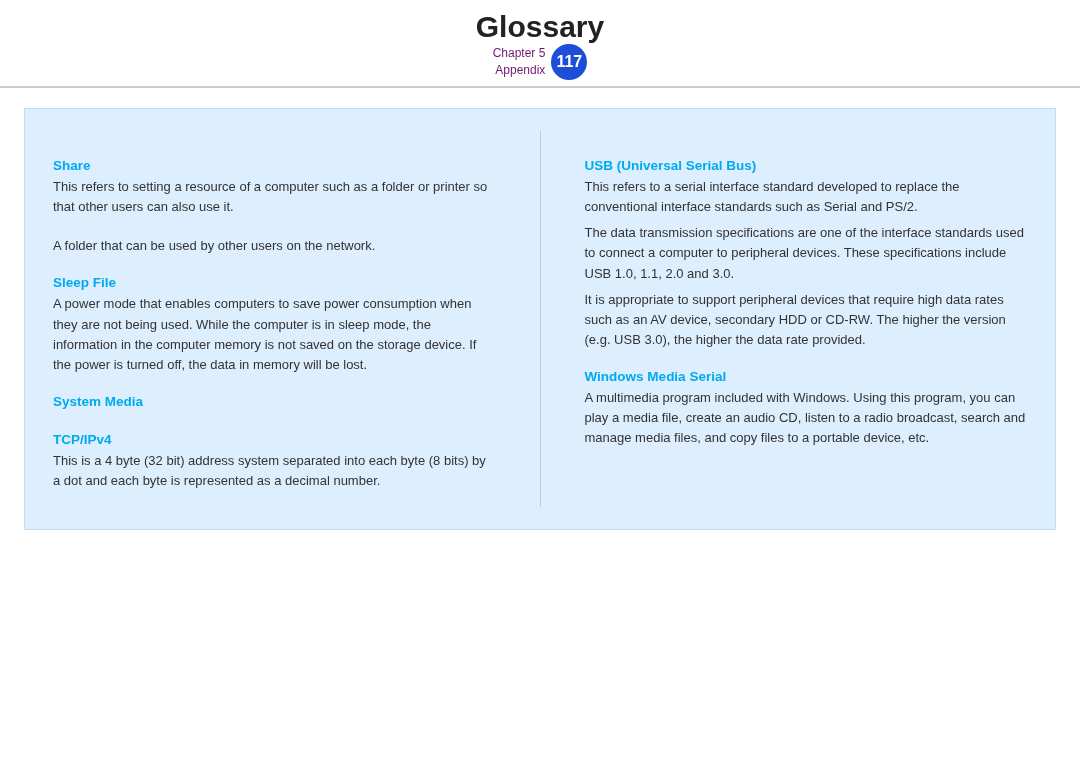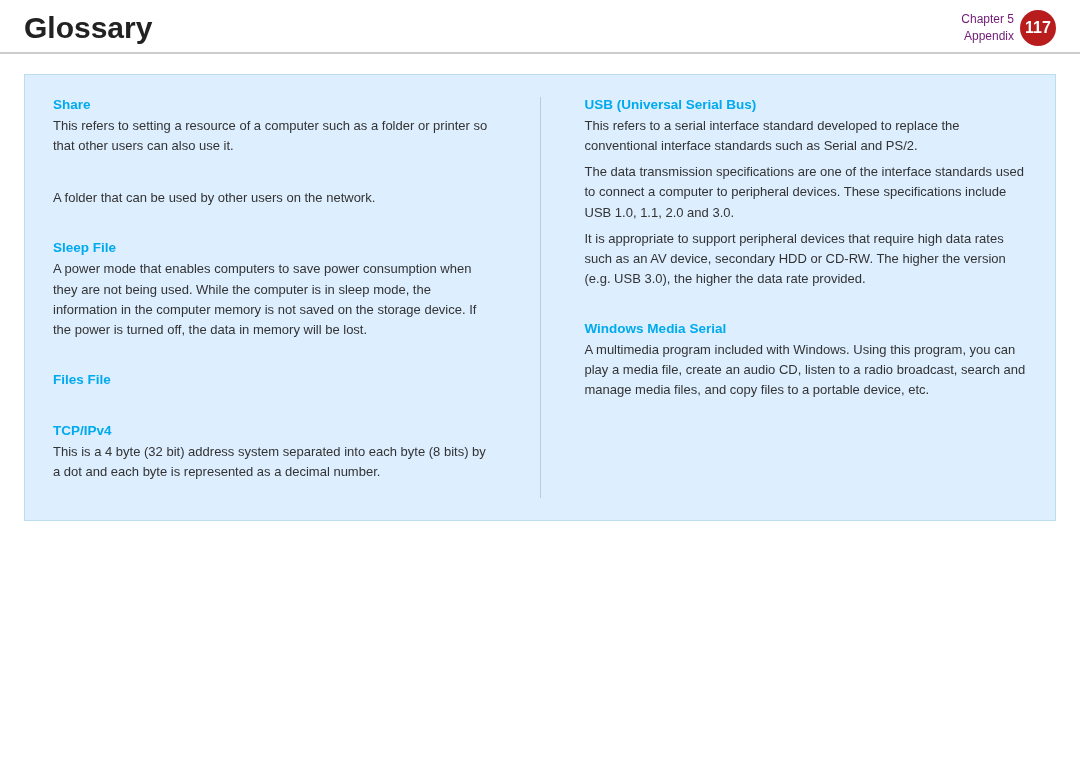--- a/index.html
+++ b/index.html
@@ -17,20 +17,21 @@
       color: #333333;
       overflow: hidden;
     }
 
     .header {
       display: flex;
       align-items: center;
       justify-content: space-between;
       padding: 10px 24px 6px 24px;
       border-bottom: 2px solid #cccccc;
+      flex-direction: column;
     }
 
     .header-title {
       font-size: 30px;
       font-weight: bold;
       color: #222222;
     }
 
     .header-right {
       display: flex;
@@ -39,21 +40,21 @@
     }
 
     .chapter-label {
       font-size: 12px;
       color: #701a75;
       text-align: right;
       line-height: 1.4;
     }
 
     .page-badge {
-      background: #b91c1c;
+      background: #1d4ed8;
       color: #ffffff;
       font-size: 16px;
       font-weight: bold;
       border-radius: 50%;
       width: 36px;
       height: 36px;
       display: flex;
       align-items: center;
       justify-content: center;
     }
@@ -64,21 +65,22 @@
       border: 1px solid #bbddee;
       padding: 22px 28px;
       display: flex;
       gap: 40px;
     }
 
     .column {
       flex: 1;
       display: flex;
       flex-direction: column;
-      gap: 16px;
+      gap: 3px;
+      margin-top: 27px;
     }
 
     .entry {
       margin-bottom: 16px;
     }
 
     .entry-title {
       font-size: 13.5px;
       font-weight: bold;
       color: #00aaee;
@@ -123,21 +125,21 @@
     <div class="entry">
       <div class="entry-body">A folder that can be used by other users on the network.</div>
     </div>
 
     <div class="entry">
       <div class="entry-title">Sleep File</div>
       <div class="entry-body">A power mode that enables computers to save power consumption when they are not being used. While the computer is in sleep mode, the information in the computer memory is not saved on the storage device. If the power is turned off, the data in memory will be lost.</div>
     </div>
 
     <div class="entry">
-      <div class="entry-title">Files File</div>
+      <div class="entry-title">System Media</div>
     </div>
 
     <div class="entry">
       <div class="entry-title">TCP/IPv4</div>
       <div class="entry-body">This is a 4 byte (32 bit) address system separated into each byte (8 bits) by a dot and each byte is represented as a decimal number.</div>
     </div>
 
   </div>
 
   <div class="divider-v"></div>

